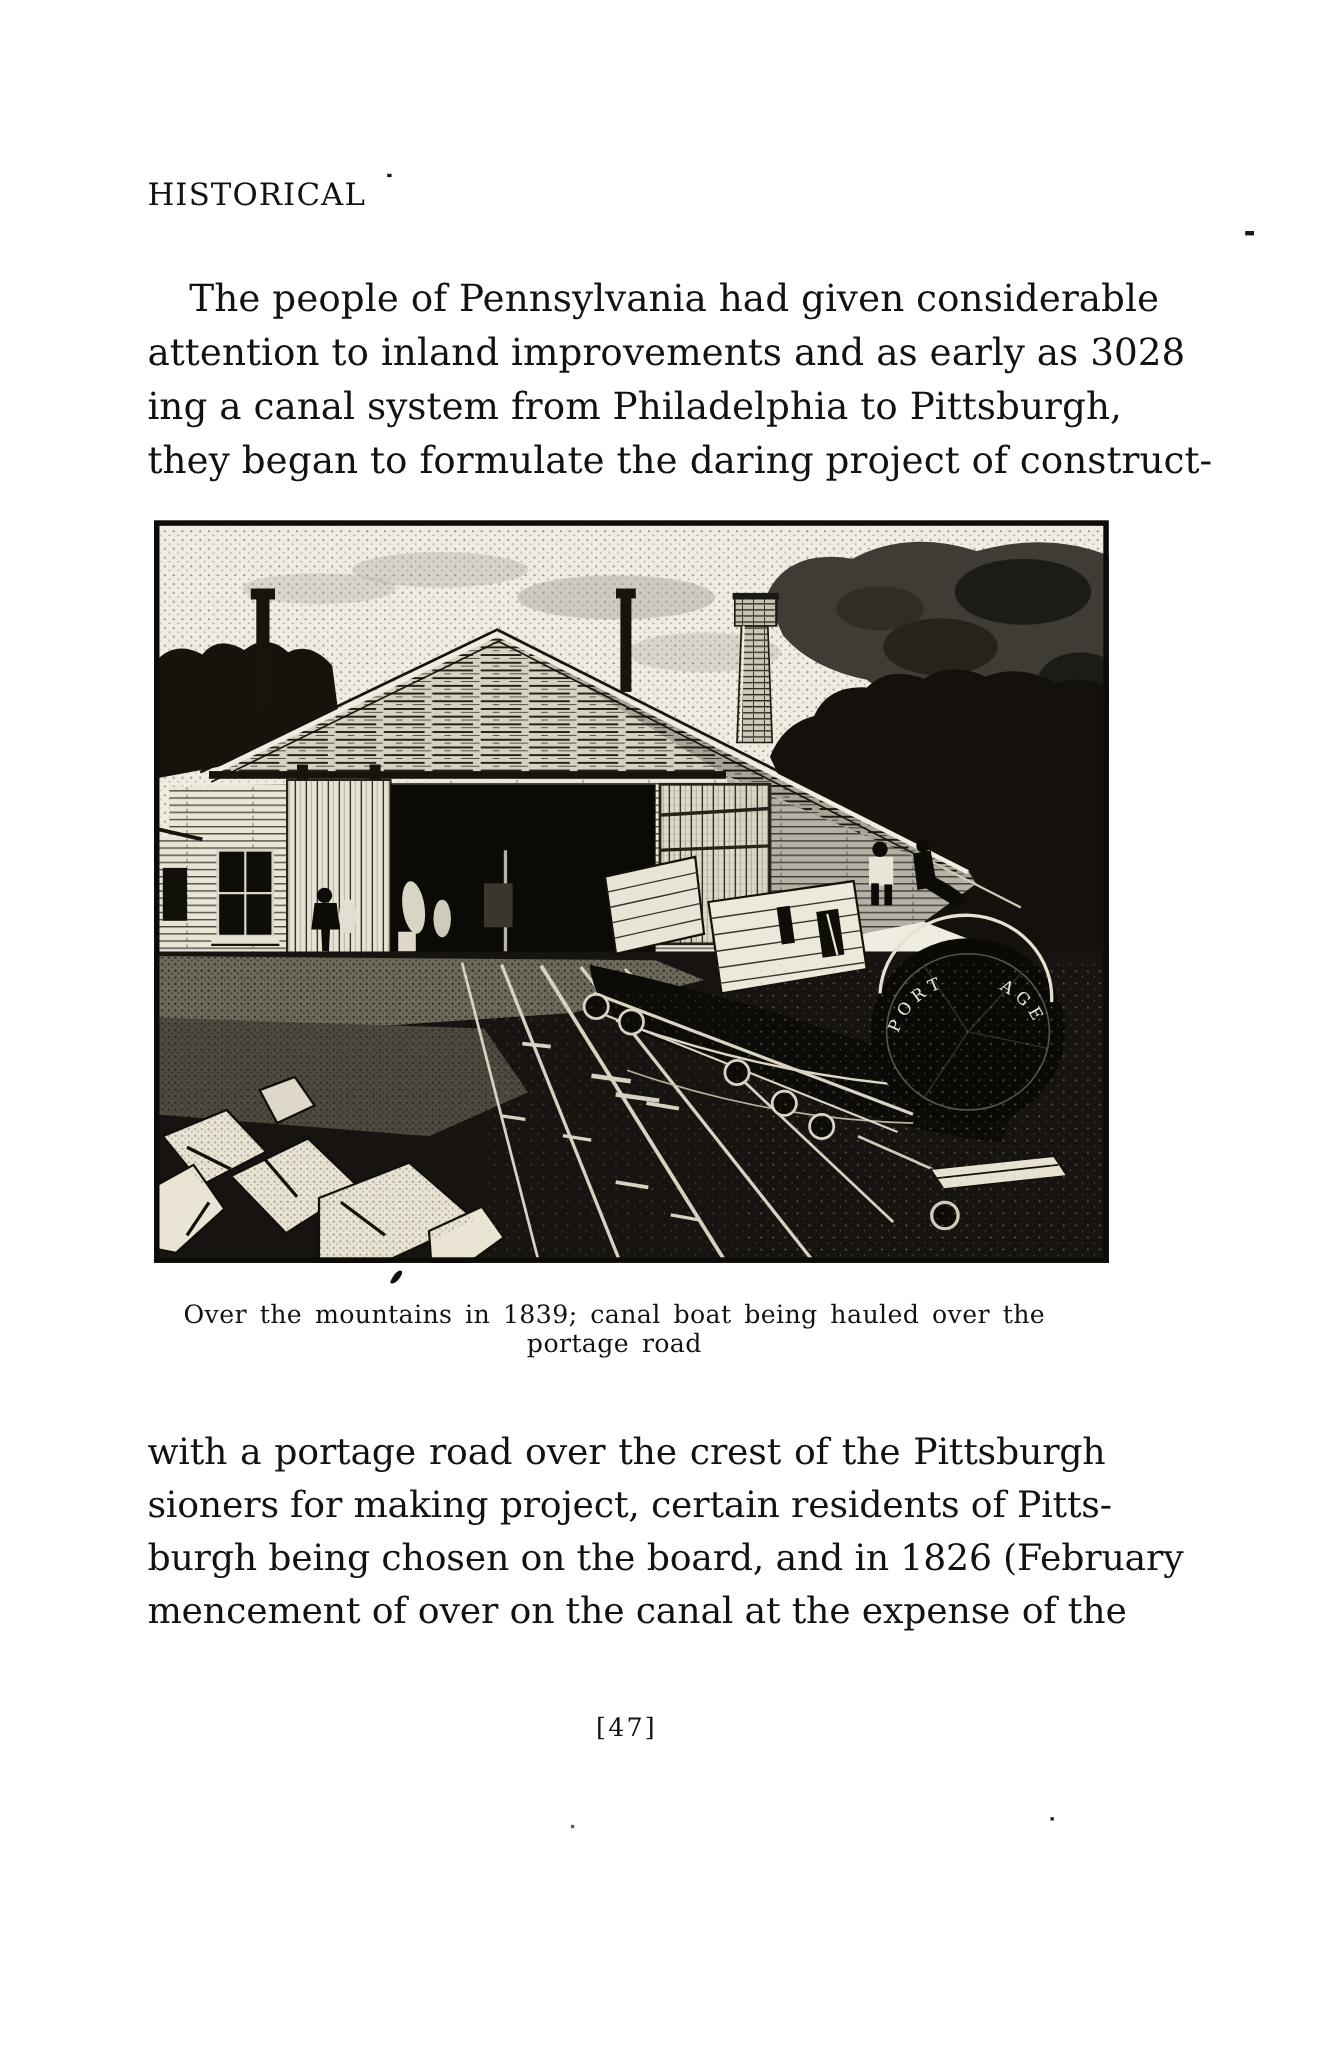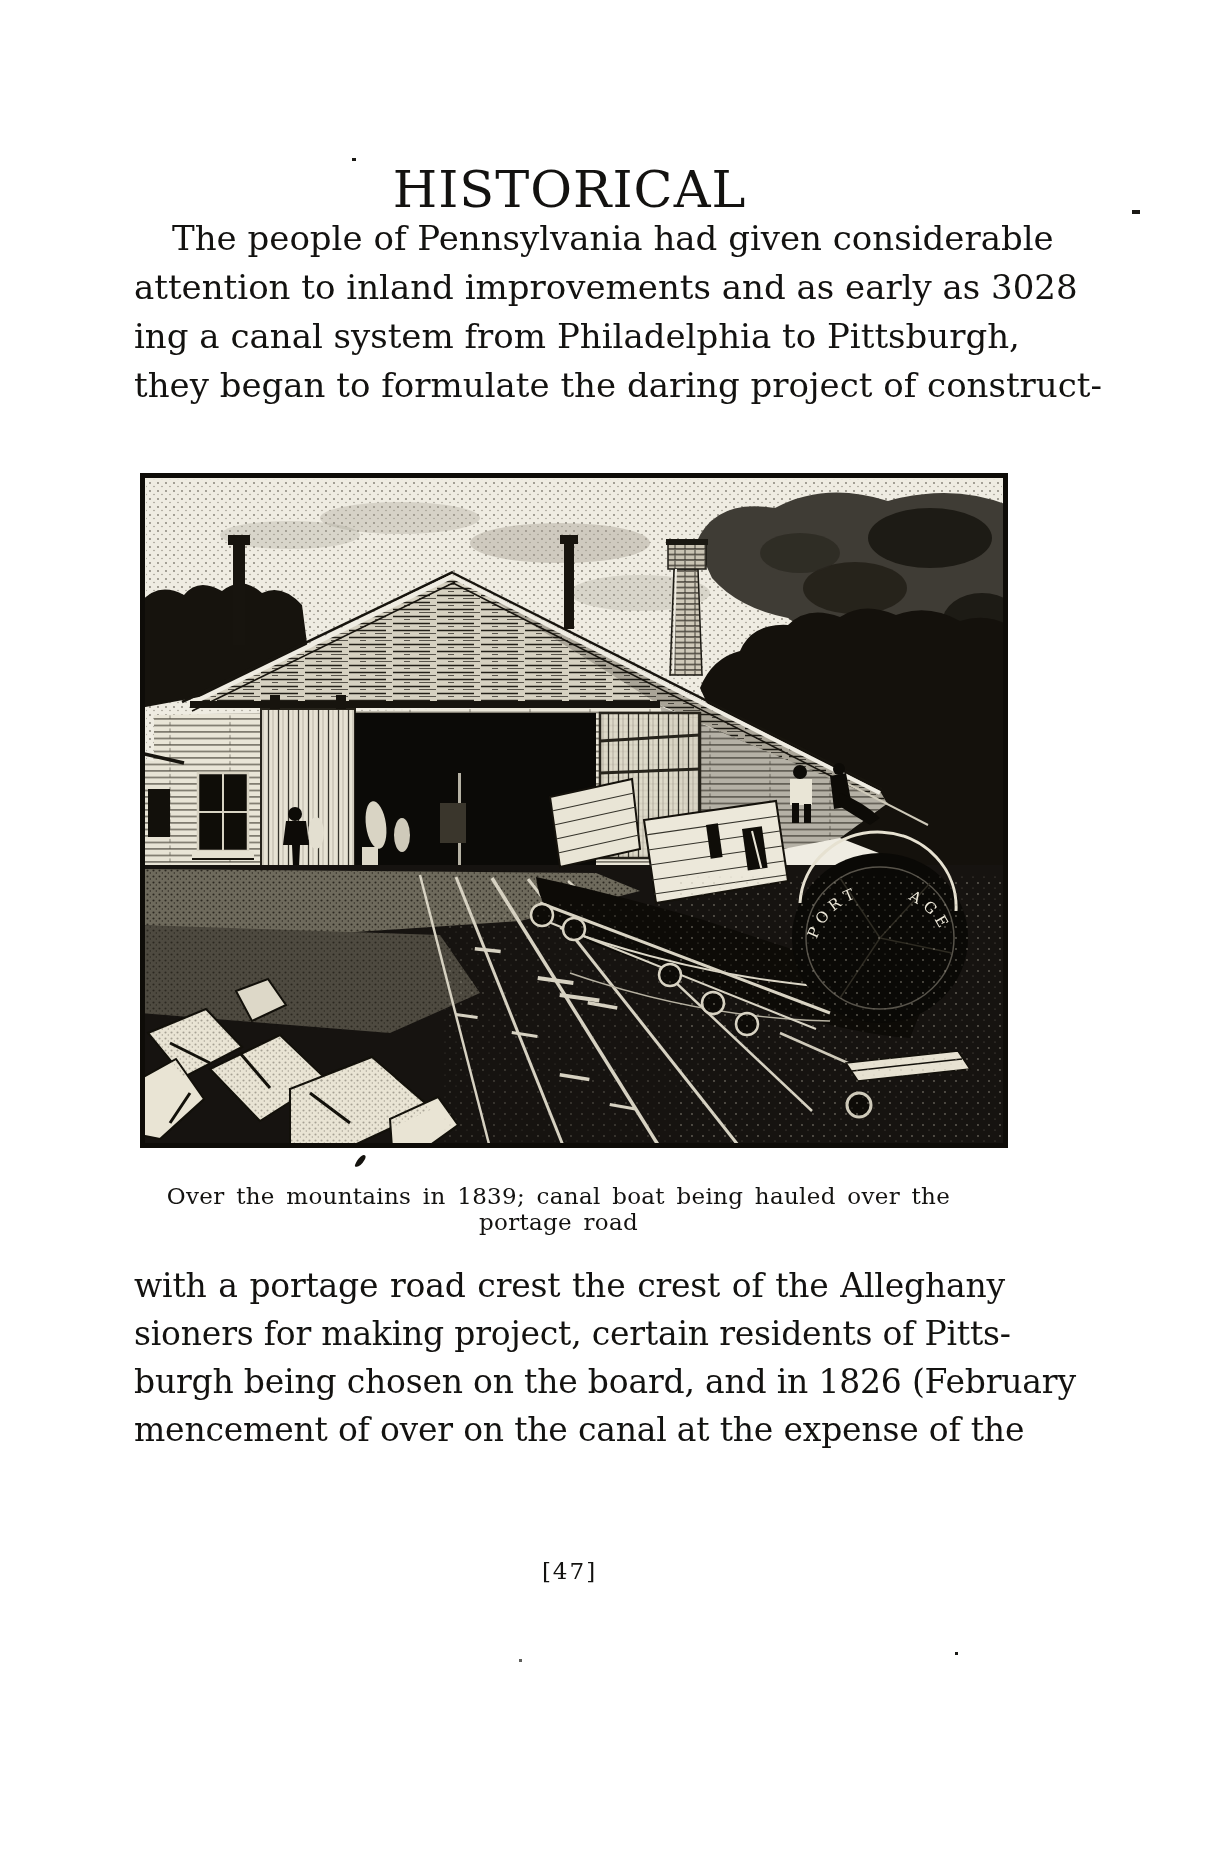--- a/index.html
+++ b/index.html
@@ -6,24 +6,24 @@
   .page{
     position:relative;
     width:1219px;height:1874px;
     background:#ffffff;
     font-family:"DejaVu Serif", serif;
     color:#131210;
     overflow:hidden;
   }
   .title{
     position:absolute;left:134px;top:160px;width:871px;
-    font-size:51px;letter-spacing:1px;text-align:center;
+    font-size:28px;letter-spacing:1px;text-align:left;
     font-weight:normal;margin:0;
   }
-  .para{position:absolute;left:134px;width:871px;}
+  .para{position:absolute;left:134px;width:871px;margin-top:34px;}
   .p1{top:214px;}
   .p2{top:1262px;}
   .p1 .line{font-size:34px;line-height:49px;}
   .p2 .line{font-size:33px;line-height:48px;letter-spacing:-0.2px;}
   .line{
     text-align:justify;
     text-align-last:justify;
     white-space:nowrap;
   }
   .line.indent{padding-left:38px;}
@@ -321,21 +321,21 @@
       <rect x="300" y="430" width="240" height="243" fill="url(#speckW)" opacity="0.3"></rect>
 
       <rect x="2.5" y="2.5" width="863" height="670" fill="none" stroke="#0e0c08" stroke-width="5"></rect>
     </svg>
   </figure>
 
   <div class="apos"></div>
   <div class="caption">Over the mountains in 1839; canal boat being hauled over the portage road</div>
 
   <div class="para p2">
-    <div class="line">with a portage road crest the crest of the Alleghany</div>
+    <div class="line">with a portage road over the crest of the Pittsburgh</div>
     <div class="line">sioners for making project, certain residents of Pitts-</div>
     <div class="line">burgh being chosen on the board, and in 1826 (February</div>
     <div class="line">mencement of over on the canal at the expense of the</div>
   </div>
 
   <div class="pageno">[47]</div>
 
   <div class="speck s1"></div>
   <div class="speck s2"></div>
   <div class="speck s3"></div>

